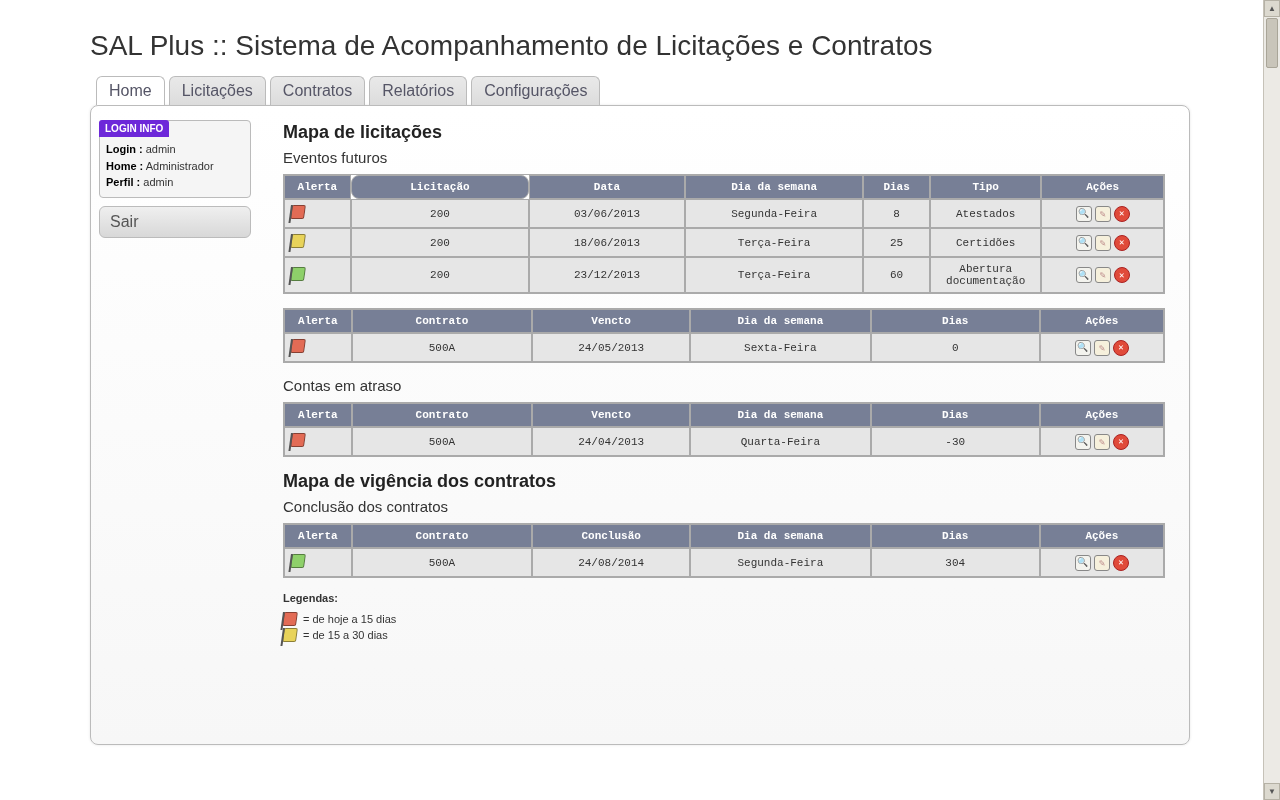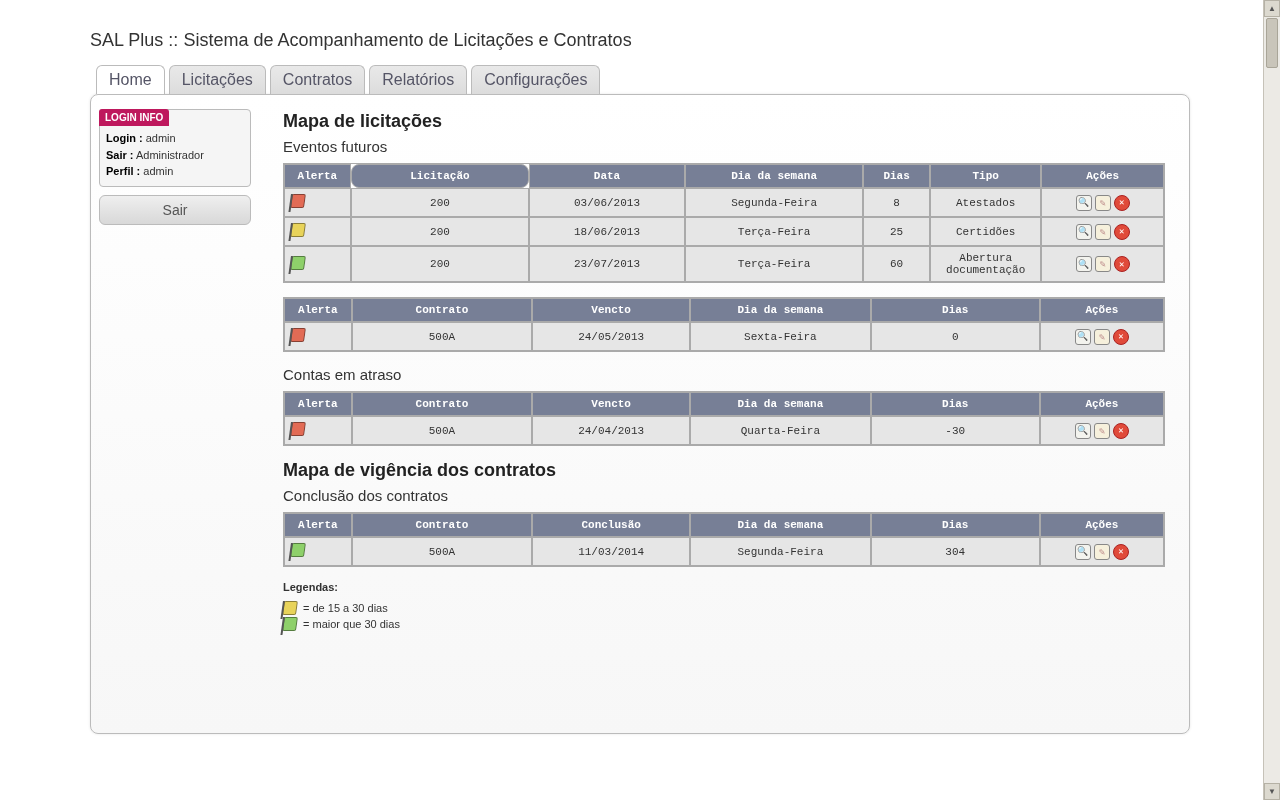--- a/index.html
+++ b/index.html
@@ -1,28 +1,28 @@
 <!DOCTYPE html>
 <html><head>
 <meta charset="utf-8">
 <style>
   * { box-sizing: border-box; margin: 0; padding: 0; }
   body { font-family: Verdana, Arial, sans-serif; font-size: 11px; background: #fff; color: #333; }
   .page { width: 1100px; margin: 0 auto; padding: 10px 0 20px 0; }
-  .app-title { font-family: "Trebuchet MS", sans-serif; font-size: 18px; color: #333; padding: 20px 0 14px 0; font-weight: normal; }
+  .app-title { font-family: "Trebuchet MS", sans-serif; font-size: 28px; color: #333; padding: 20px 0 14px 0; font-weight: normal; }
   .tabs { display: flex; gap: 4px; padding-left: 6px; }
   .tab { background: linear-gradient(#e9e9e9,#dcdcdc); border: 1px solid #bbb; border-bottom: none; border-radius: 6px 6px 0 0; padding: 5px 12px; color: #556; cursor: pointer; font-size: 16px; }
   .tab.active { background: #fff; position: relative; z-index: 2; }
   .panel { border: 1px solid #bbb; border-radius: 8px; display: flex; min-height: 640px; box-shadow: 0 0 3px rgba(0,0,0,0.1); background: linear-gradient(#fff 0,#f7f7f7 100%);}
   .sidebar { width: 168px; padding: 14px 8px; }
   .login-box { border: 1px solid #bbb; border-radius: 4px; background: #f5f5f5; }
-  .login-hdr { background: #be185d; color: #fff; font-weight: bold; font-size: 10px; padding: 3px 6px; display: inline-block; margin: -1px 0 0 -1px; border-radius: 3px 3px 0 0; }
+  .login-hdr { background: #6d28d9; color: #fff; font-weight: bold; font-size: 10px; padding: 3px 6px; display: inline-block; margin: -1px 0 0 -1px; border-radius: 3px 3px 0 0; }
   .login-body { padding: 4px 6px 6px 6px; line-height: 1.5; }
   .login-body b { color: #000; }
-  .logout-btn { margin-top: 8px; width: 100%; text-align: center; padding: 6px 10px; background: linear-gradient(#efefef,#d8d8d8); border: 1px solid #bbb; border-radius: 6px; color: #555; cursor: pointer; font-size: 14px; }
+  .logout-btn { margin-top: 8px; width: 100%; text-align: left; padding: 6px 10px; background: linear-gradient(#efefef,#d8d8d8); border: 1px solid #bbb; border-radius: 6px; color: #555; cursor: pointer; font-size: 16px; }
   .content { flex: 1; padding: 14px 24px 18px 24px; }
   h2.sec { font-family: "Trebuchet MS", sans-serif; font-size: 18px; color: #222; margin: 2px 0 4px 0; font-weight: bold; }
   .sub { font-size: 15px; color: #333; margin: 6px 0 8px 0; }
   table.grid { width: 100%; border-collapse: separate; border-spacing: 0; margin-bottom: 14px; border: 1px solid #aaa; font-family: Liberation Mono, monospace; }
   table.grid th { background: #777f96; color: #fff; font-weight: bold; font-size: 11px; padding: 5px 4px; border: 1px solid #aaa; }
   table.grid td { background: #e6e6e6; border: 1px solid #aaa; padding: 5px 4px; text-align: center; font-size: 11px; color: #333; }
   table.grid td.alerta { text-align: left; padding-left: 6px; }
   .flag { display: inline-block; width: 14px; height: 14px; transform: skewX(-8deg); border: 1px solid rgba(0,0,0,0.4); border-radius: 2px; position:relative;}
   .flag::after { content:""; position:absolute; left:-2px; top:-1px; width:2px; height:18px; background:#555;}
   .flag-red { background: #e26b55; }
@@ -55,21 +55,21 @@
       <div class="tab">Relatórios</div>
       <div class="tab">Configurações</div>
     </div>
 
   <div class="panel">
     <div class="sidebar">
       <div class="login-box">
         <div class="login-hdr">LOGIN INFO</div>
         <div class="login-body">
           <div><b>Login :</b> <span>admin</span></div>
-          <div><b>Sair :</b> <span>Administrador</span></div>
+          <div><b>Home :</b> <span>Administrador</span></div>
           <div><b>Perfil :</b> <span>admin</span></div>
         </div>
       </div>
       <button class="logout-btn">Sair</button>
     </div>
 
     <div class="content">
 
       <h2 class="sec">Mapa de licitações</h2>
       <div class="sub">Eventos futuros</div>
@@ -108,21 +108,21 @@
               <td>Certidões</td>
               <td><span class="actions">
                   <span class="ic ic-view"></span>
                   <span class="ic ic-edit"></span>
                   <span class="ic ic-del"></span>
                 </span></td>
             </tr>
             <tr>
               <td class="alerta"><span class="flag flag-green"></span></td>
               <td>200</td>
-              <td>23/07/2013</td>
+              <td>23/12/2013</td>
               <td>Terça-Feira</td>
               <td>60</td>
               <td>Abertura documentação</td>
               <td><span class="actions">
                   <span class="ic ic-view"></span>
                   <span class="ic ic-edit"></span>
                   <span class="ic ic-del"></span>
                 </span></td>
             </tr>
           </tbody>
@@ -192,41 +192,41 @@
               <th style="width: 140px;">Conclusão</th>
               <th style="width: 160px;">Dia da semana</th>
               <th style="width: 150px;">Dias</th>
               <th style="width: 110px;">Ações</th>
             </tr>
           </thead>
           <tbody>
             <tr>
               <td class="alerta"><span class="flag flag-green"></span></td>
               <td>500A</td>
-              <td>11/03/2014</td>
+              <td>24/08/2014</td>
               <td>Segunda-Feira</td>
               <td>304</td>
               <td><span class="actions">
                   <span class="ic ic-view"></span>
                   <span class="ic ic-edit"></span>
                   <span class="ic ic-del"></span>
                 </span></td>
             </tr>
           </tbody>
         </table>
 
       <div class="legend-title">Legendas:</div>
       <div id="legend">
           <div class="legend-row">
+            <span class="flag flag-red"></span>
+            <span> = de hoje a 15 dias</span>
+          </div>
+          <div class="legend-row">
             <span class="flag flag-yellow"></span>
             <span> = de 15 a 30 dias</span>
-          </div>
-          <div class="legend-row">
-            <span class="flag flag-green"></span>
-            <span> = maior que 30 dias</span>
           </div>
         </div>
     </div>
   </div>
 </div>
 
 <div class="scroll-rail">
   <div class="scroll-up">▲</div>
   <div class="scroll-thumb"></div>
   <div class="scroll-down">▼</div>

